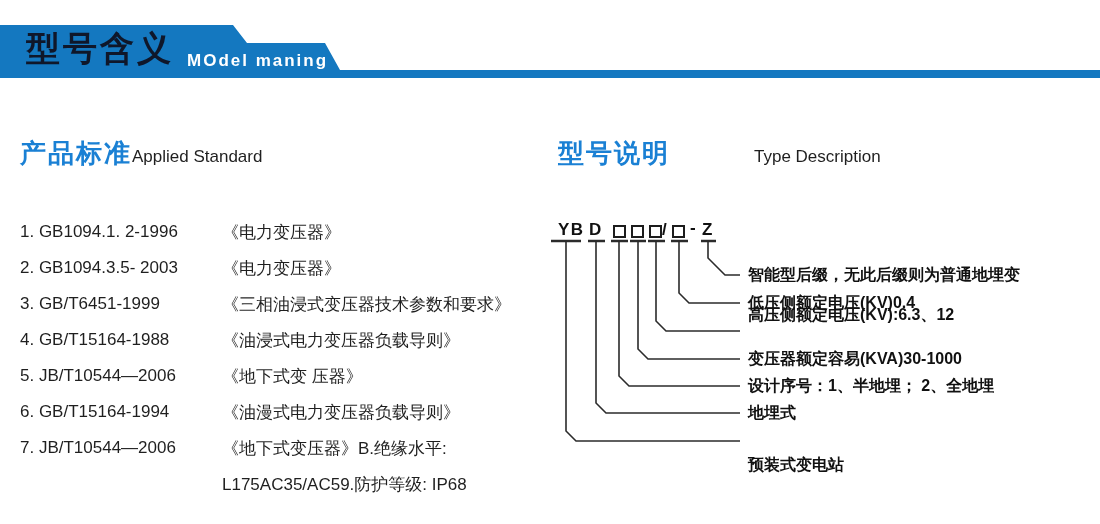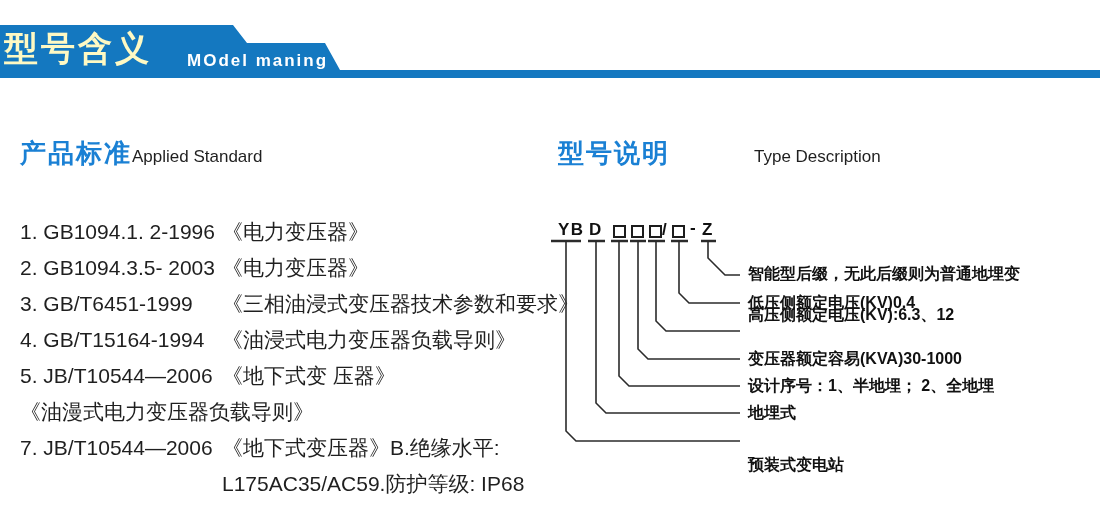--- a/index.html
+++ b/index.html
@@ -21,22 +21,22 @@
   }
 
   
   .banner {
     position: absolute; left: 0; top: 25px;
     width: 1100px; height: 53px;
     background: var(--banner-blue);
     clip-path: polygon(0 0, 233px 0, 247px 18px, 325px 18px, 340px 45px, 1100px 45px, 1100px 53px, 0 53px);
   }
   .banner-title {
-    position: absolute; left: 4px; top: 3px;
-    font-size: 34px; font-weight: 700; color: #fef9c3;
+    position: absolute; left: 26px; top: 3px;
+    font-size: 34px; font-weight: 700; color: #0f172a;
     letter-spacing: 3px; line-height: 40px;
   }
   .banner-subtitle {
     position: absolute; left: 187px; top: 26px;
     font-size: 17px; font-weight: 700; color: #ffffff;
     letter-spacing: 2px;
   }
 
   
   .section-heading {
@@ -53,21 +53,21 @@
     font-size: 17px; color: var(--text-dark); 
   }
   .section-heading.right .heading-en { margin-left: 36px; }
 
   
   .standards {
     position: absolute; left: 20px; top: 214px; width: 530px;
   }
   .std-row {
     display: flex; align-items: center; height: 36px;
-    font-size: 21px; white-space: nowrap;
+    font-size: 17px; white-space: nowrap;
   }
   .std-code { width: 202px; flex: none; }
   .std-title { flex: none; }
 
   
   .code-seg {
     position: absolute; top: 220px;
     font-size: 17px; font-weight: 700; color: #111;
     letter-spacing: 1.5px; line-height: 20px;
   }
@@ -111,28 +111,29 @@
   </div>
   <div class="std-row">
     <span class="std-code">2. GB1094.3.5- 2003</span>
     <span class="std-title">《电力变压器》</span>
   </div>
   <div class="std-row">
     <span class="std-code">3. GB/T6451-1999</span>
     <span class="std-title">《三相油浸式变压器技术参数和要求》</span>
   </div>
   <div class="std-row">
-    <span class="std-code">4. GB/T15164-1994</span>
+    <span class="std-code">4. GB/T15164-1988</span>
     <span class="std-title">《油浸式电力变压器负载导则》</span>
   </div>
   <div class="std-row">
     <span class="std-code">5. JB/T10544—2006</span>
     <span class="std-title">《地下式变 压器》</span>
   </div>
   <div class="std-row">
+    <span class="std-code">6. GB/T15164-1994</span>
     <span class="std-title">《油漫式电力变压器负载导则》</span>
   </div>
   <div class="std-row">
     <span class="std-code">7. JB/T10544—2006</span>
     <span class="std-title">《地下式变压器》B.绝缘水平:</span>
   </div>
   <div class="std-row">
     <span class="std-code"></span>
     <span class="std-title">L175AC35/AC59.防护等级: IP68</span>
   </div>
@@ -162,19 +163,19 @@
     <path d="M168 31 V48 L185 65 H200"></path>
     <path d="M139 31 V83 L149 93 H200"></path>
     <path d="M116 31 V111 L126 121 H200"></path>
     <path d="M98 31 V139 L108 149 H200"></path>
     <path d="M79 31 V166 L89 176 H200"></path>
     <path d="M56 31 V193 L66 203 H200"></path>
     <path d="M26 31 V221 L36 231 H200"></path>
   </g>
 </svg>
 
-<div class="diagram-label" style="top:264px;font-family:Liberation Mono, monospace;">智能型后缀，无此后缀则为普通地埋变</div>
+<div class="diagram-label" style="top:264px;">智能型后缀，无此后缀则为普通地埋变</div>
 <div class="diagram-label" style="top:292px;">低压侧额定电压(KV)0.4</div>
 <div class="diagram-label" style="top:304px;">高压侧额定电压(KV):6.3、12</div>
 <div class="diagram-label" style="top:348px;">变压器额定容易(KVA)30-1000</div>
 <div class="diagram-label" style="top:375px;">设计序号：1、半地埋； 2、全地埋</div>
 <div class="diagram-label" style="top:402px;">地埋式</div>
 <div class="diagram-label" style="top:430px;margin-top:24px;">预装式变电站</div>
 
 </body></html>

